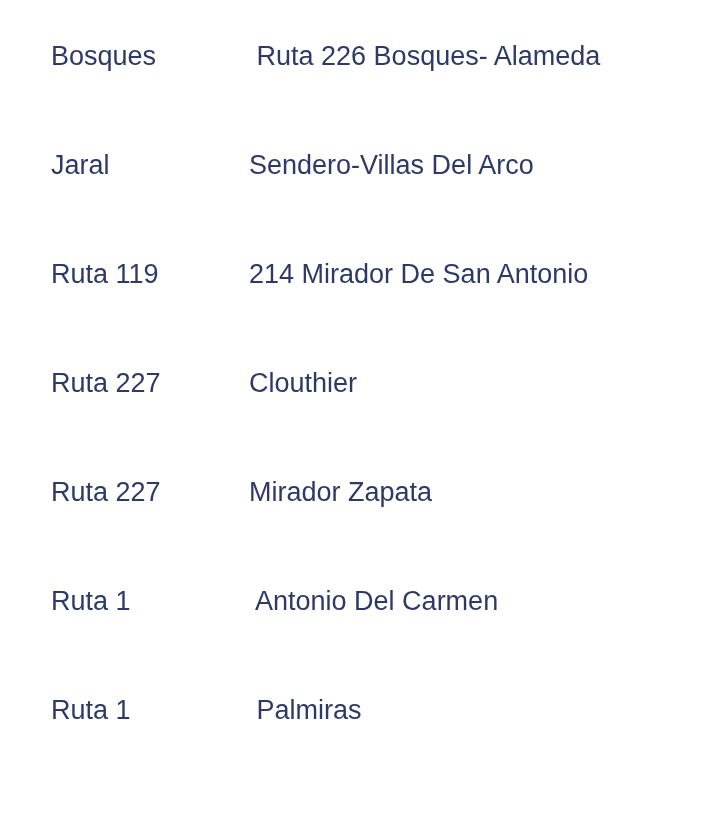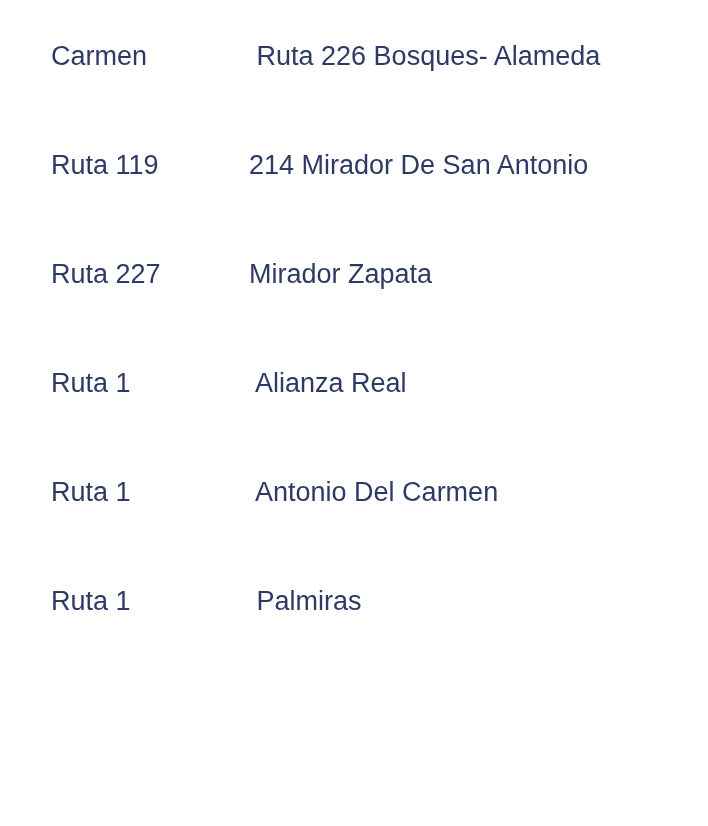--- a/index.html
+++ b/index.html
@@ -33,36 +33,39 @@
   }
   .route-destination {
     white-space: pre;
   }
 </style>
 </head>
 <body>
 
 <div class="route-list" id="route-list">
   <div class="route-row">
-    <span class="route-name">Carmen</span><span class="route-destination"> Ruta 226 Bosques- Alameda</span>
+    <span class="route-name">Bosques</span><span class="route-destination"> Ruta 226 Bosques- Alameda</span>
   </div>
 
+  <div class="route-row">
+    <span class="route-name">Jaral</span><span class="route-destination">Sendero-Villas Del Arco</span>
+  </div>
 
   <div class="route-row">
     <span class="route-name">Ruta 119</span><span class="route-destination">214 Mirador De San Antonio</span>
   </div>
 
+  <div class="route-row">
+    <span class="route-name">Ruta 227</span><span class="route-destination">Clouthier</span>
+  </div>
 
   <div class="route-row">
     <span class="route-name">Ruta 227</span><span class="route-destination">Mirador Zapata</span>
   </div>
 
-  <div class="route-row">
-    <span class="route-name">Ruta 1</span><span class="route-destination"> Alianza Real</span>
-  </div>
 
   <div class="route-row">
     <span class="route-name">Ruta 1</span><span class="route-destination"> Antonio Del Carmen</span>
   </div>
 
   <div class="route-row">
     <span class="route-name">Ruta 1</span><span class="route-destination"> Palmiras</span>
   </div>
 
 </div>

